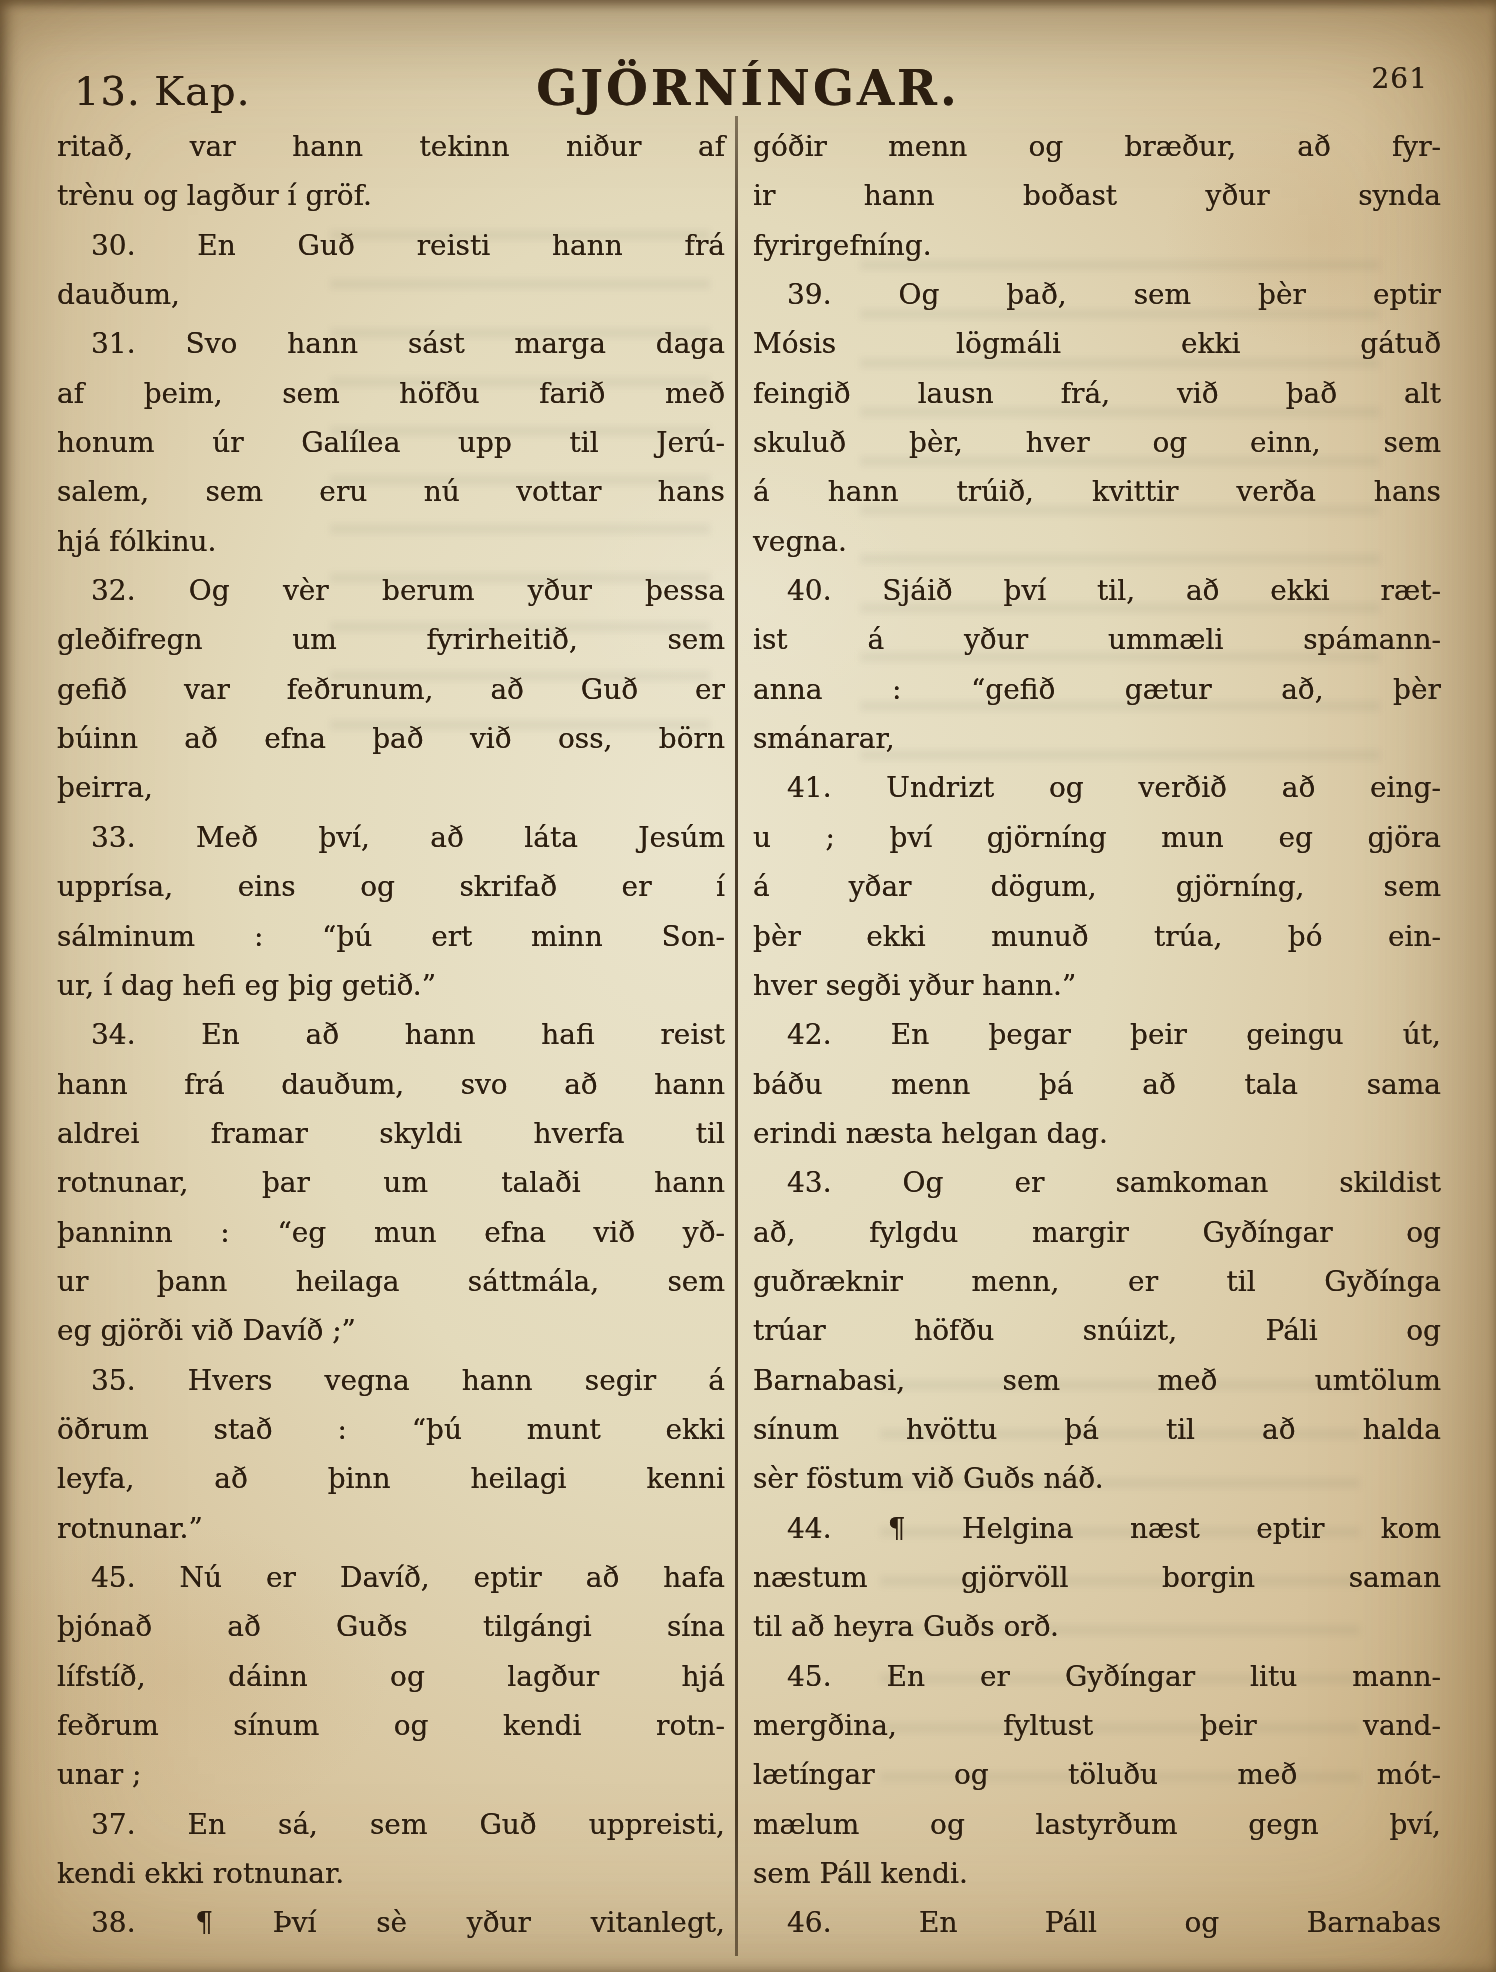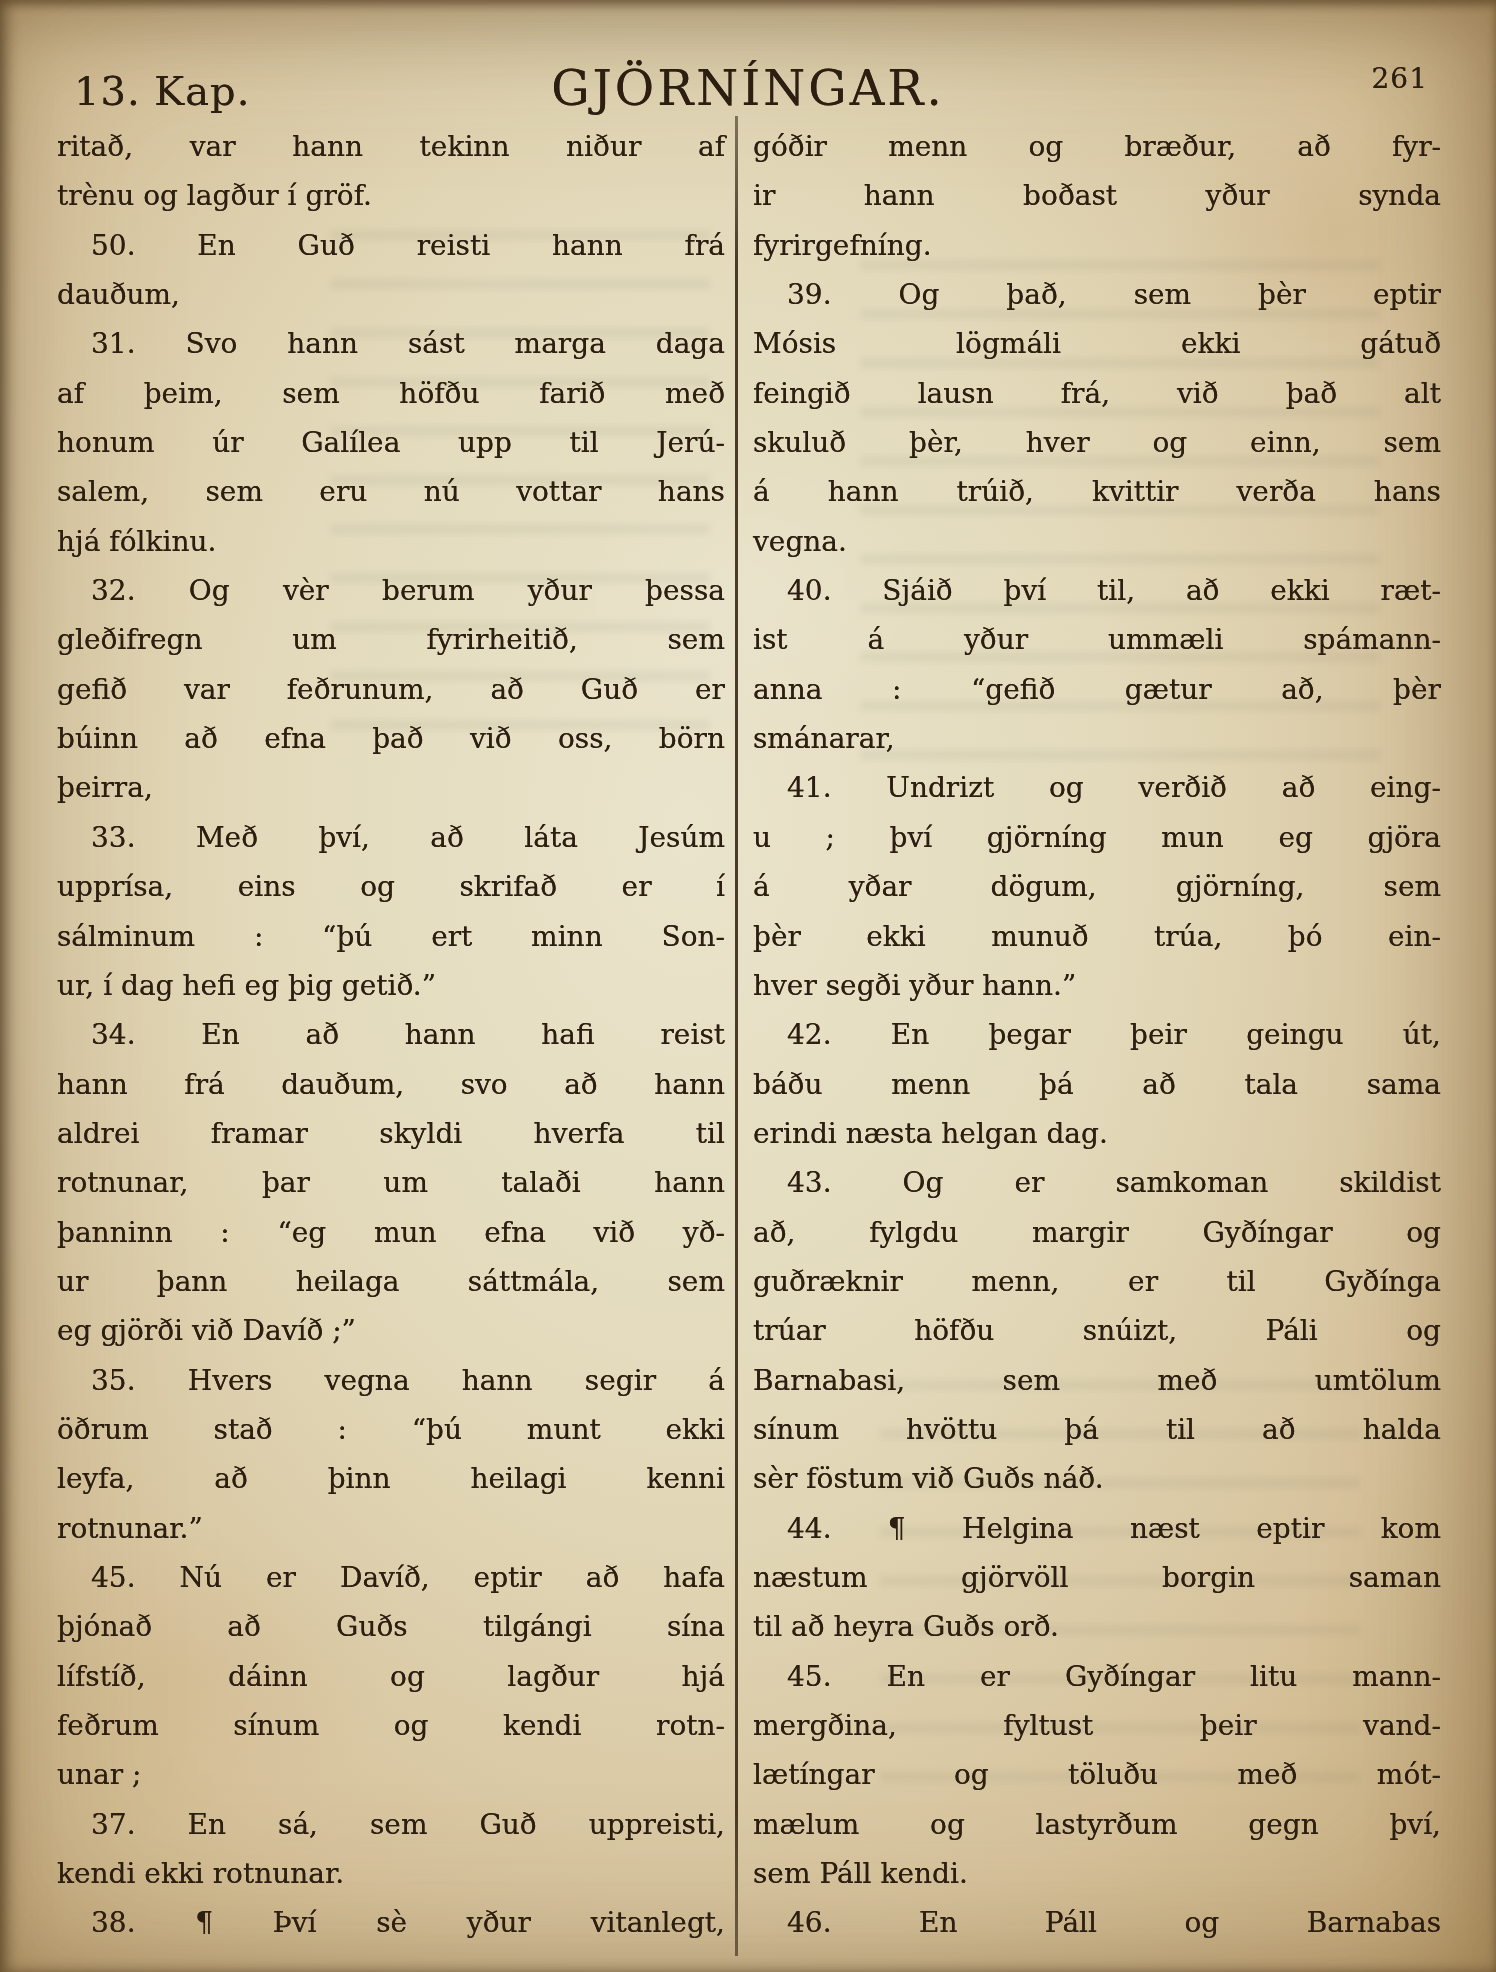--- a/index.html
+++ b/index.html
@@ -22,21 +22,21 @@
       inset 0 5px 9px rgba(40,24,8,.38);
   }
   .smudge{
     position:absolute;
     background:repeating-linear-gradient(180deg, rgba(88,94,78,.07) 0 10px, transparent 10px 49px);
     filter:blur(3px);
     pointer-events:none;
   }
   .header{position:absolute;top:56px;left:0;width:100%;height:70px;}
   .chapter{position:absolute;left:74px;top:12px;font-size:40px;letter-spacing:1px;}
-  .title{position:absolute;left:50%;transform:translateX(-50%);top:4px;font-size:48px;letter-spacing:3px;font-weight:400;}
+  .title{position:absolute;left:50%;transform:translateX(-50%);top:4px;font-size:48px;letter-spacing:3px;font-weight:700;}
   .pagenum{position:absolute;right:68px;top:6px;font-size:28px;letter-spacing:1px;}
   .chapter,.title,.pagenum,.line{text-shadow:0 0 0.6px rgba(44,30,16,.85);}
   .col{position:absolute;top:122px;font-size:28px;line-height:49.35px;}
   .col-left{left:57px;width:668px;}
   .col-right{left:753px;width:688px;}
   .divider{position:absolute;left:735px;top:116px;width:3px;height:1840px;
     background:linear-gradient(180deg, rgba(52,36,18,.55) 0%, rgba(52,36,18,.88) 8%, rgba(52,36,18,.88) 92%, rgba(52,36,18,.6) 100%);}
   .line{text-align:justify;text-align-last:justify;text-justify:inter-word;}
   .line.endline{text-align-last:left;}
   .line.indent{padding-left:34px;}
@@ -53,21 +53,21 @@
     <span class="chapter">13. Kap.</span>
     <span class="title">GJÖRNÍNGAR.</span>
     <span class="pagenum">261</span>
   </div>
 
   <div class="divider"></div>
 
   <div class="col col-left" id="col-left">
       <div class="line">ritað, var hann tekinn niður af</div>
       <div class="line endline">trènu og lagður í gröf.</div>
-      <div class="line indent">50. En Guð reisti hann frá</div>
+      <div class="line indent">30. En Guð reisti hann frá</div>
       <div class="line endline">dauðum,</div>
       <div class="line indent">31. Svo hann sást marga daga</div>
       <div class="line">af þeim, sem höfðu farið með</div>
       <div class="line">honum úr Galílea upp til Jerú-</div>
       <div class="line">salem, sem eru nú vottar hans</div>
       <div class="line endline">hjá fólkinu.</div>
       <div class="line indent">32. Og vèr berum yður þessa</div>
       <div class="line">gleðifregn um fyrirheitið, sem</div>
       <div class="line">gefið var feðrunum, að Guð er</div>
       <div class="line">búinn að efna það við oss, börn</div>

